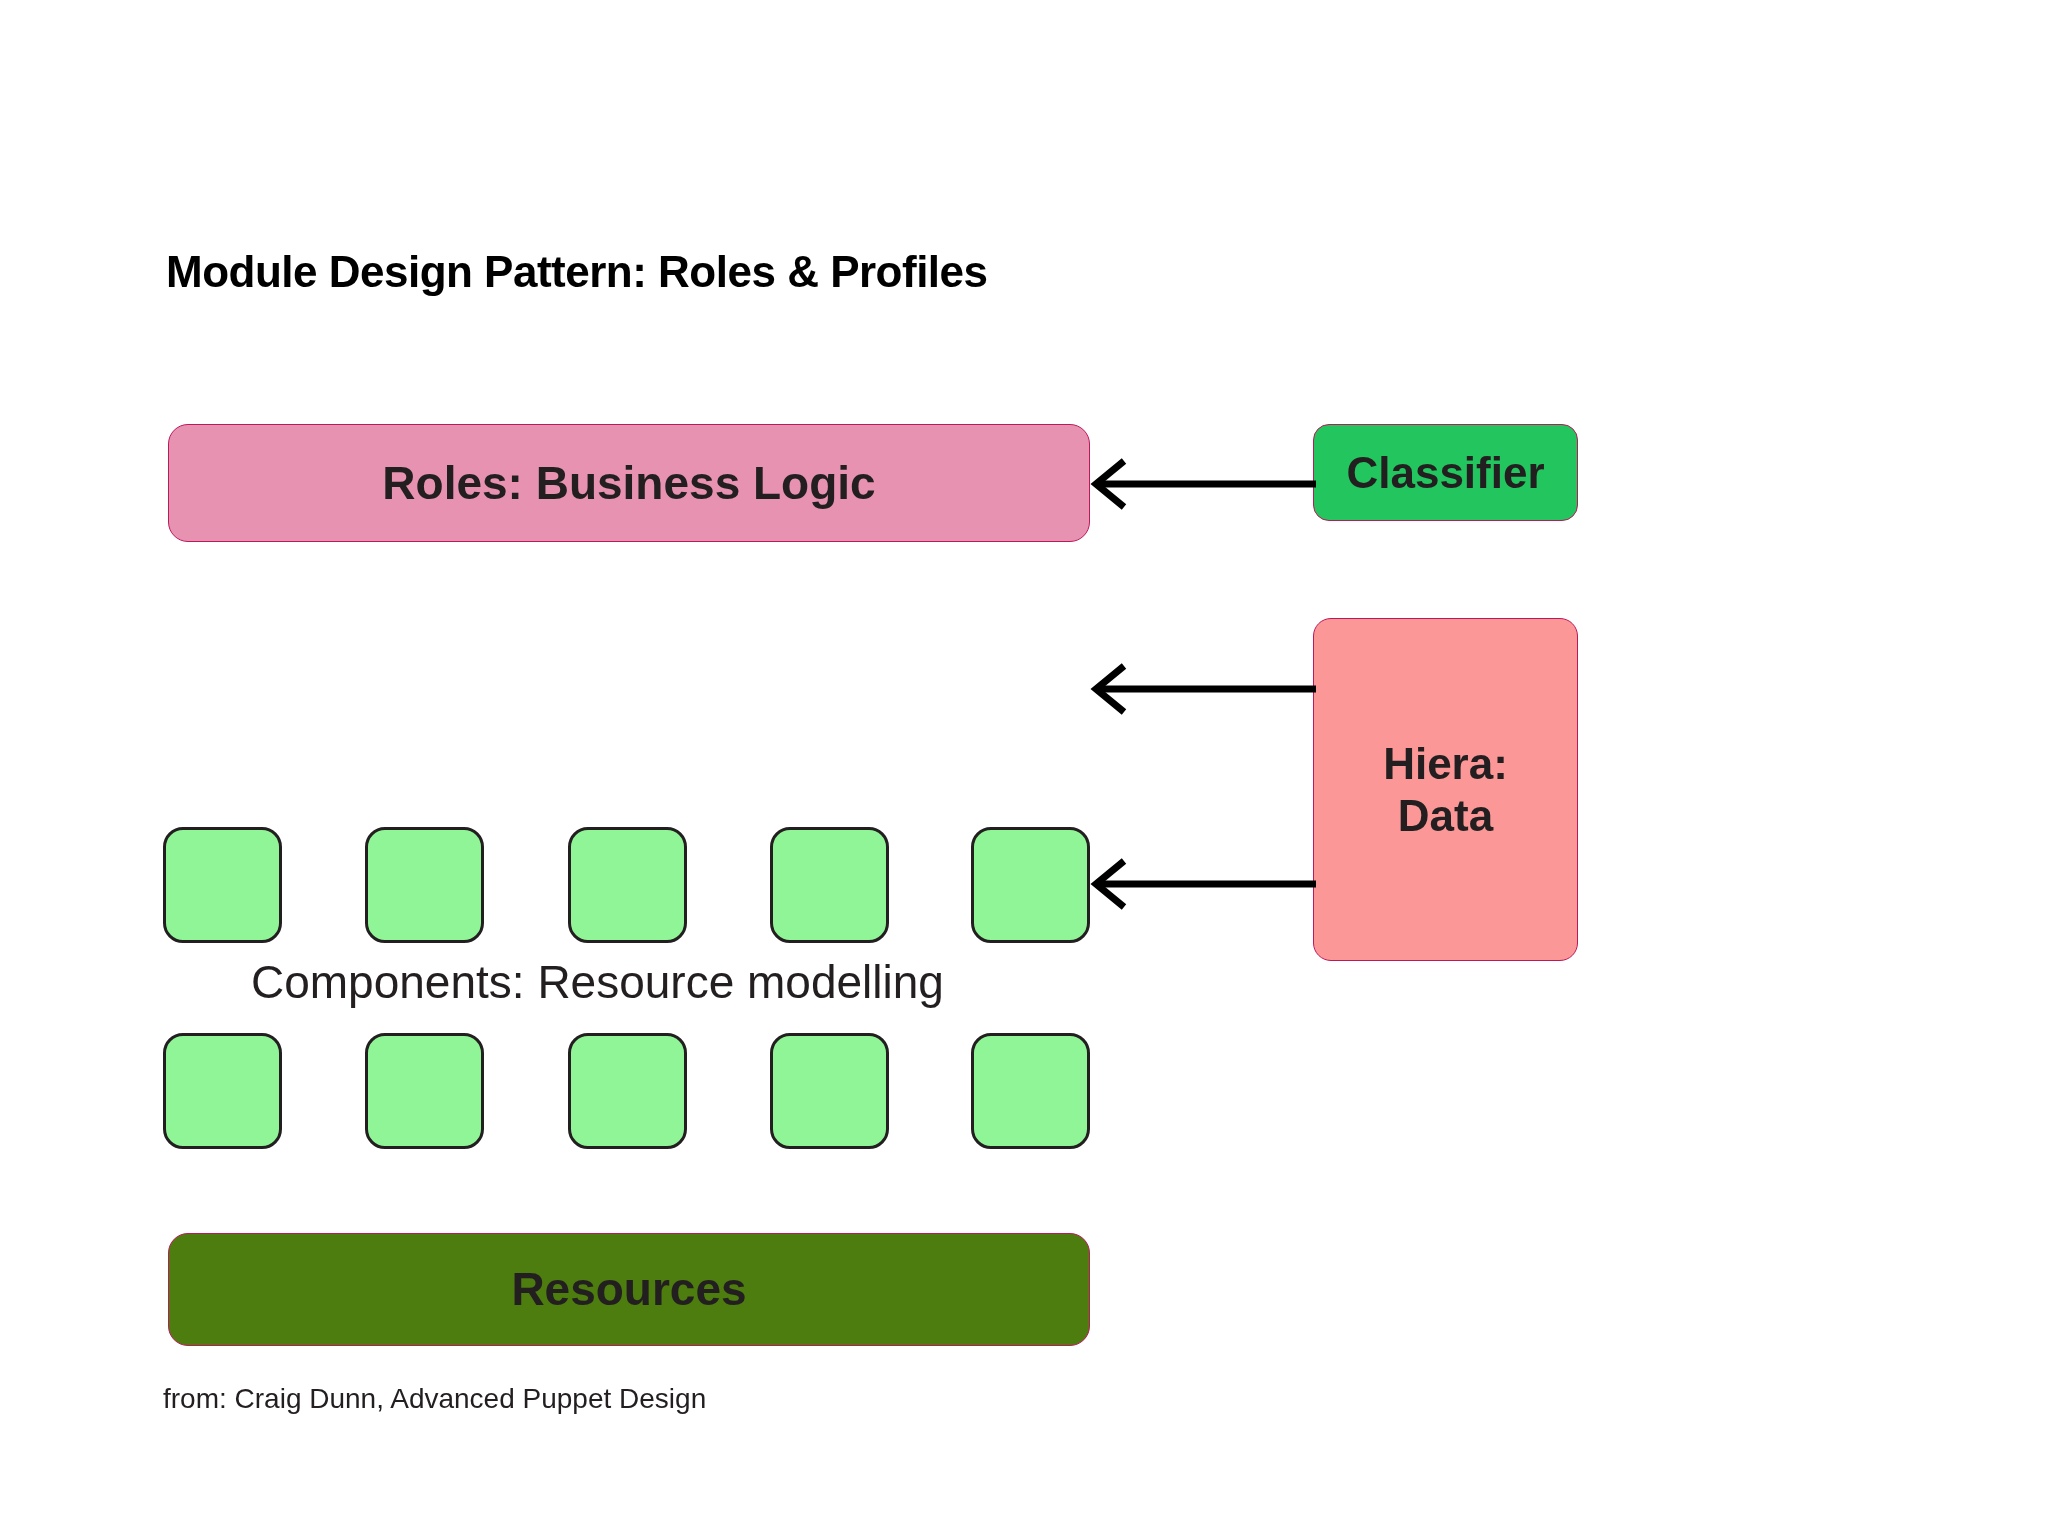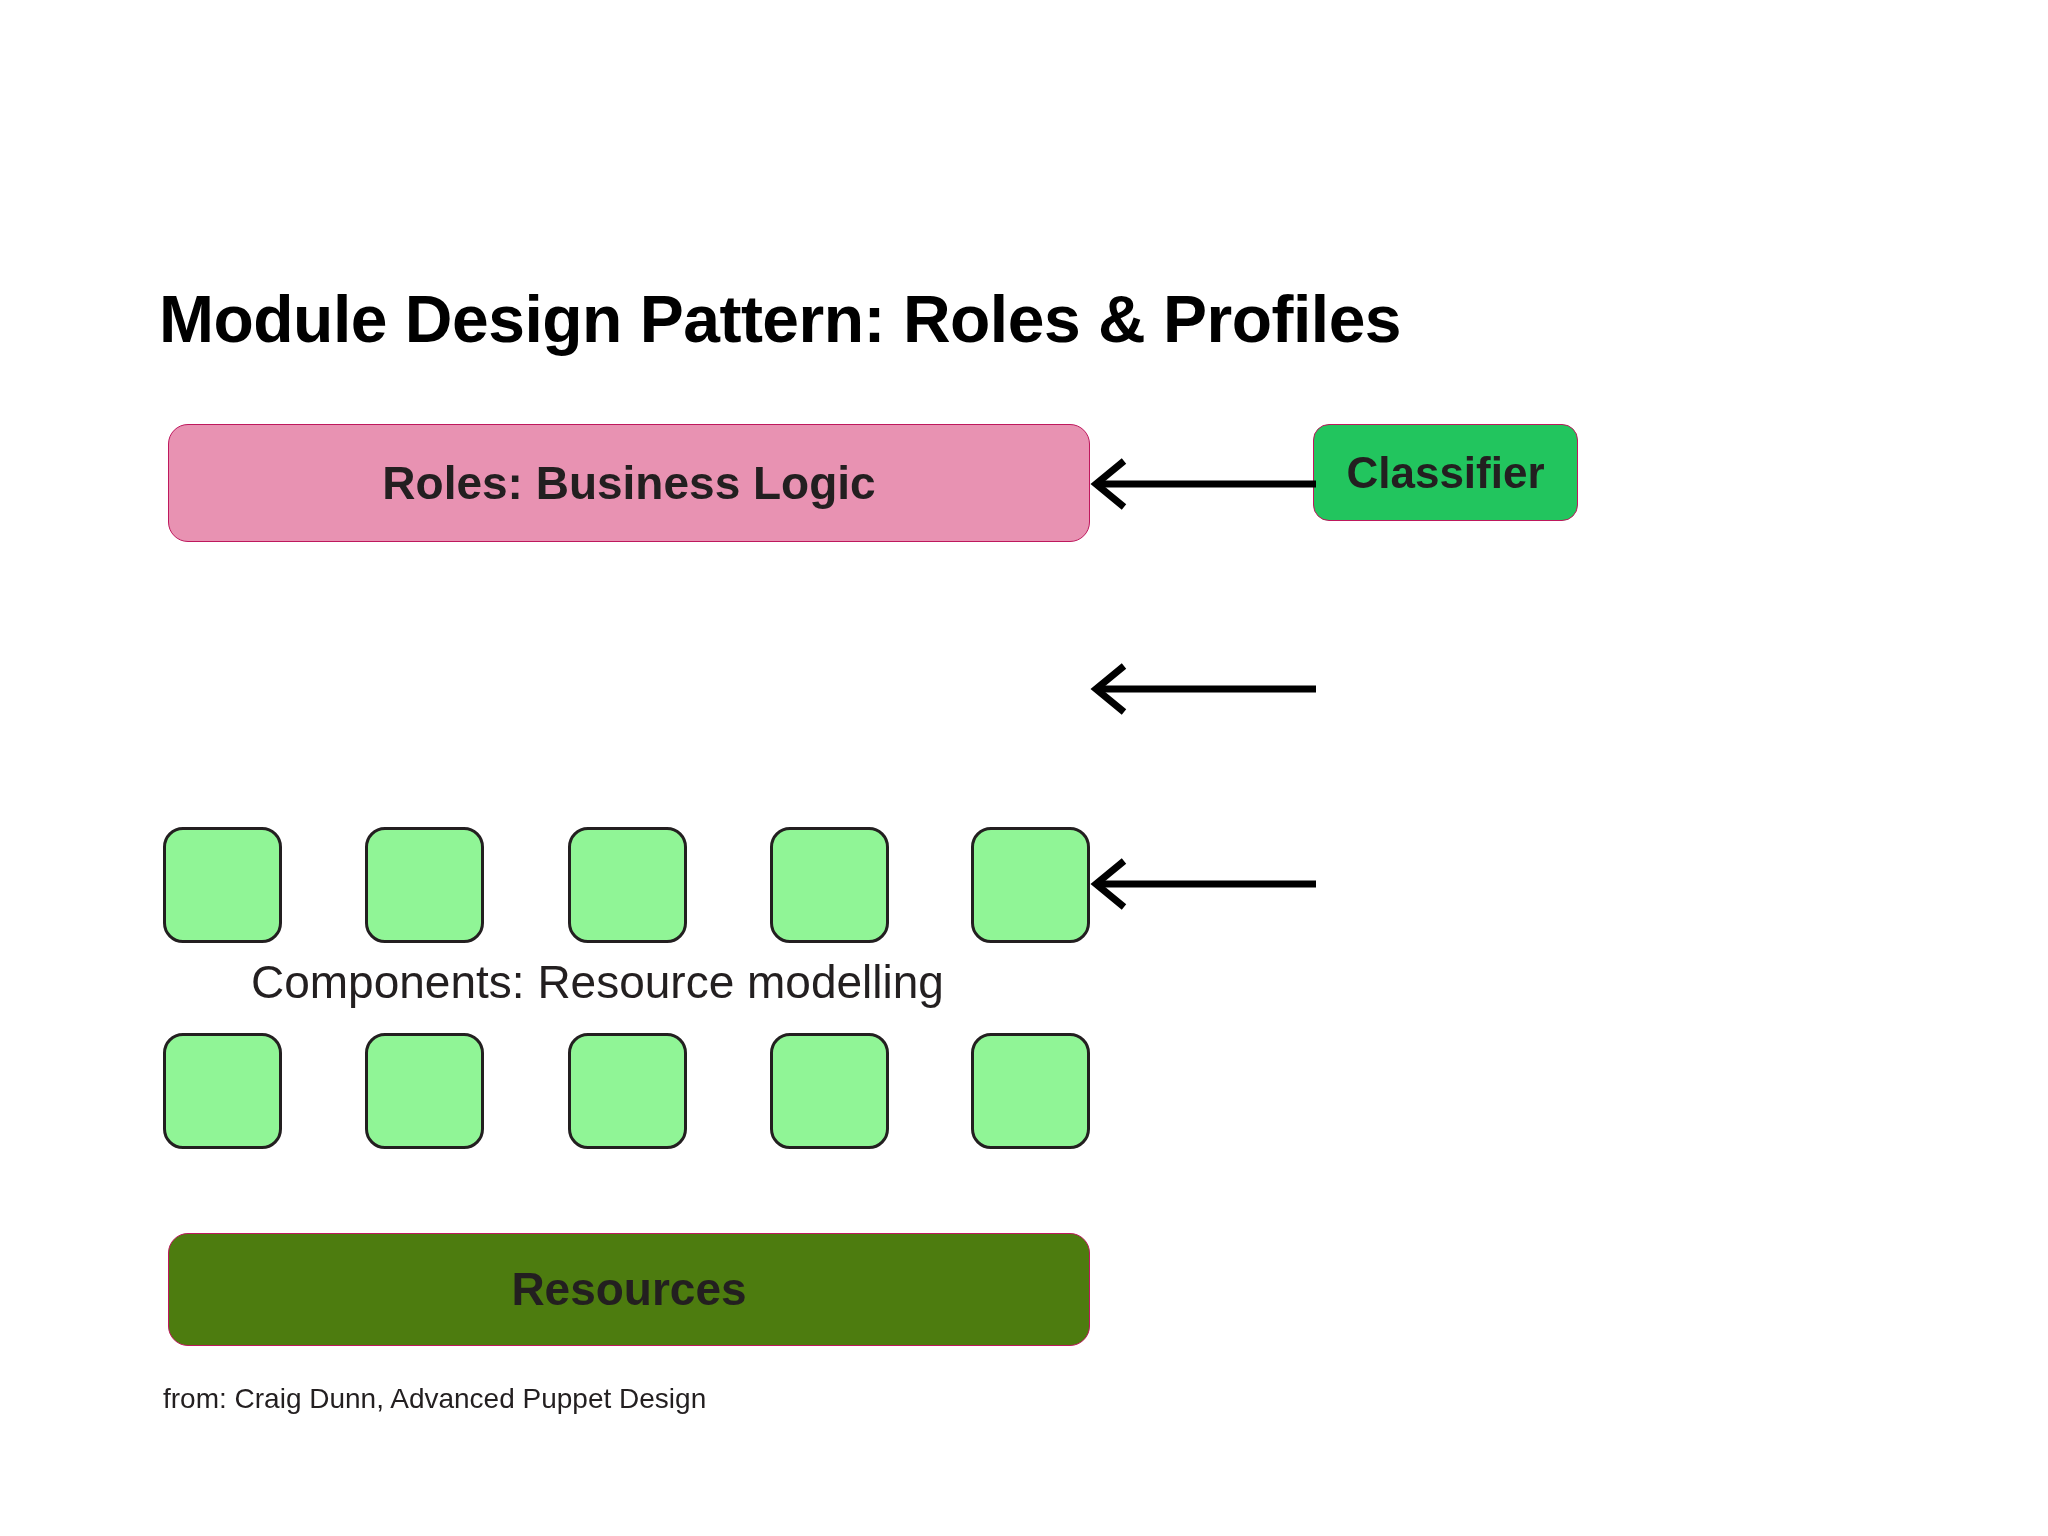--- a/index.html
+++ b/index.html
@@ -23,29 +23,28 @@
     left: 0;
     top: 0;
     width: 2048px;
     height: 1536px;
     background: #ffffff;
   }
 
   
   .title {
     position: absolute;
-    left: 159px;
+    left: 166px;
     top: 250px;
-    font-size: 66px;
+    font-size: 44px;
     font-weight: bold;
     letter-spacing: -0.5px;
     white-space: nowrap;
     line-height: 1.0;
     color: #000000;
-    margin-top: 36px;
   }
 
   
   .node {
     position: absolute;
     box-sizing: border-box;
     border: 1px solid #be185d;
     border-radius: 18px;
     display: flex;
     align-items: center;
@@ -178,20 +177,24 @@
   <div class="node classifier-box">
     <span class="node-label">Classifier</span>
   </div>
 
   <svg class="arrow-svg" style="left:1090px; top:455px; width:228px; height:60px;" viewBox="0 0 228 60">
     <line class="arrow-line" x1="226" y1="29" x2="8" y2="29"></line>
     <path class="arrow-head" d="M 34 6 L 6 29 L 34 52"></path>
   </svg>
 
 
+  <div class="node hiera-box">
+    <span class="node-label">Hiera:
+Data</span>
+  </div>
 
   <svg class="arrow-svg" style="left:1090px; top:660px; width:228px; height:60px;" viewBox="0 0 228 60">
     <line class="arrow-line" x1="226" y1="29" x2="8" y2="29"></line>
     <path class="arrow-head" d="M 34 6 L 6 29 L 34 52"></path>
   </svg>
 
   <svg class="arrow-svg" style="left:1090px; top:855px; width:228px; height:60px;" viewBox="0 0 228 60">
     <line class="arrow-line" x1="226" y1="29" x2="8" y2="29"></line>
     <path class="arrow-head" d="M 34 6 L 6 29 L 34 52"></path>
   </svg>

